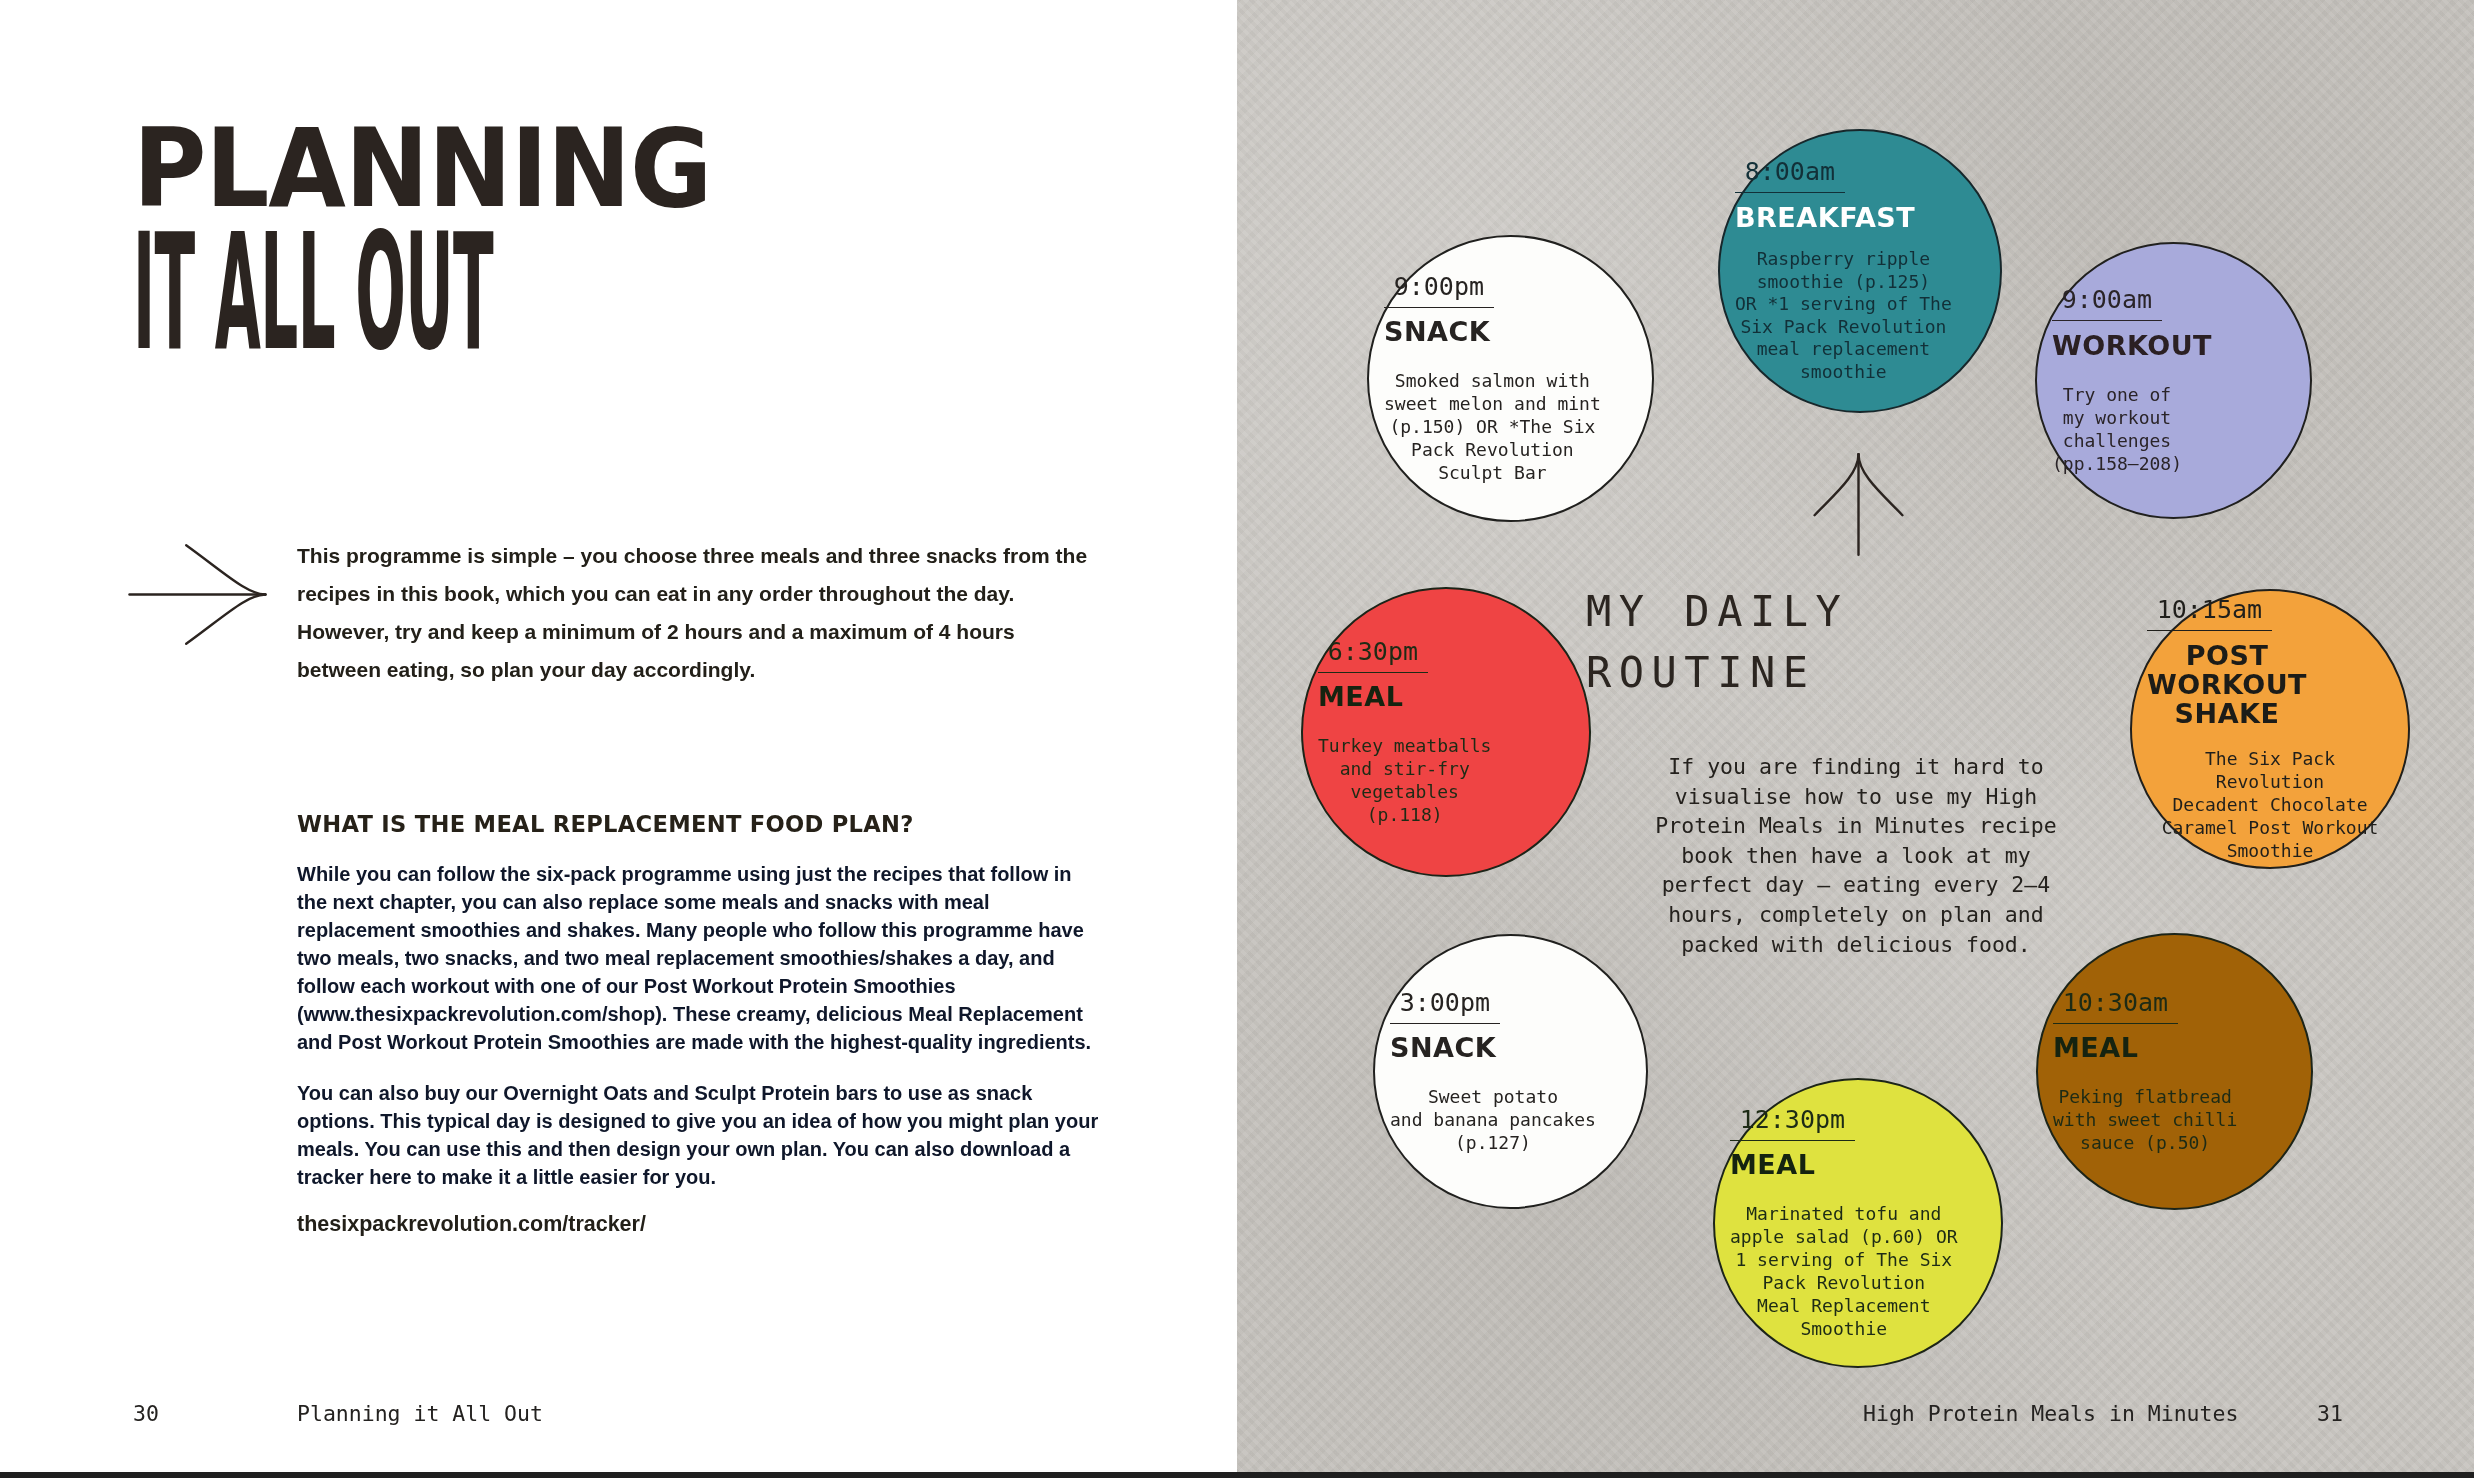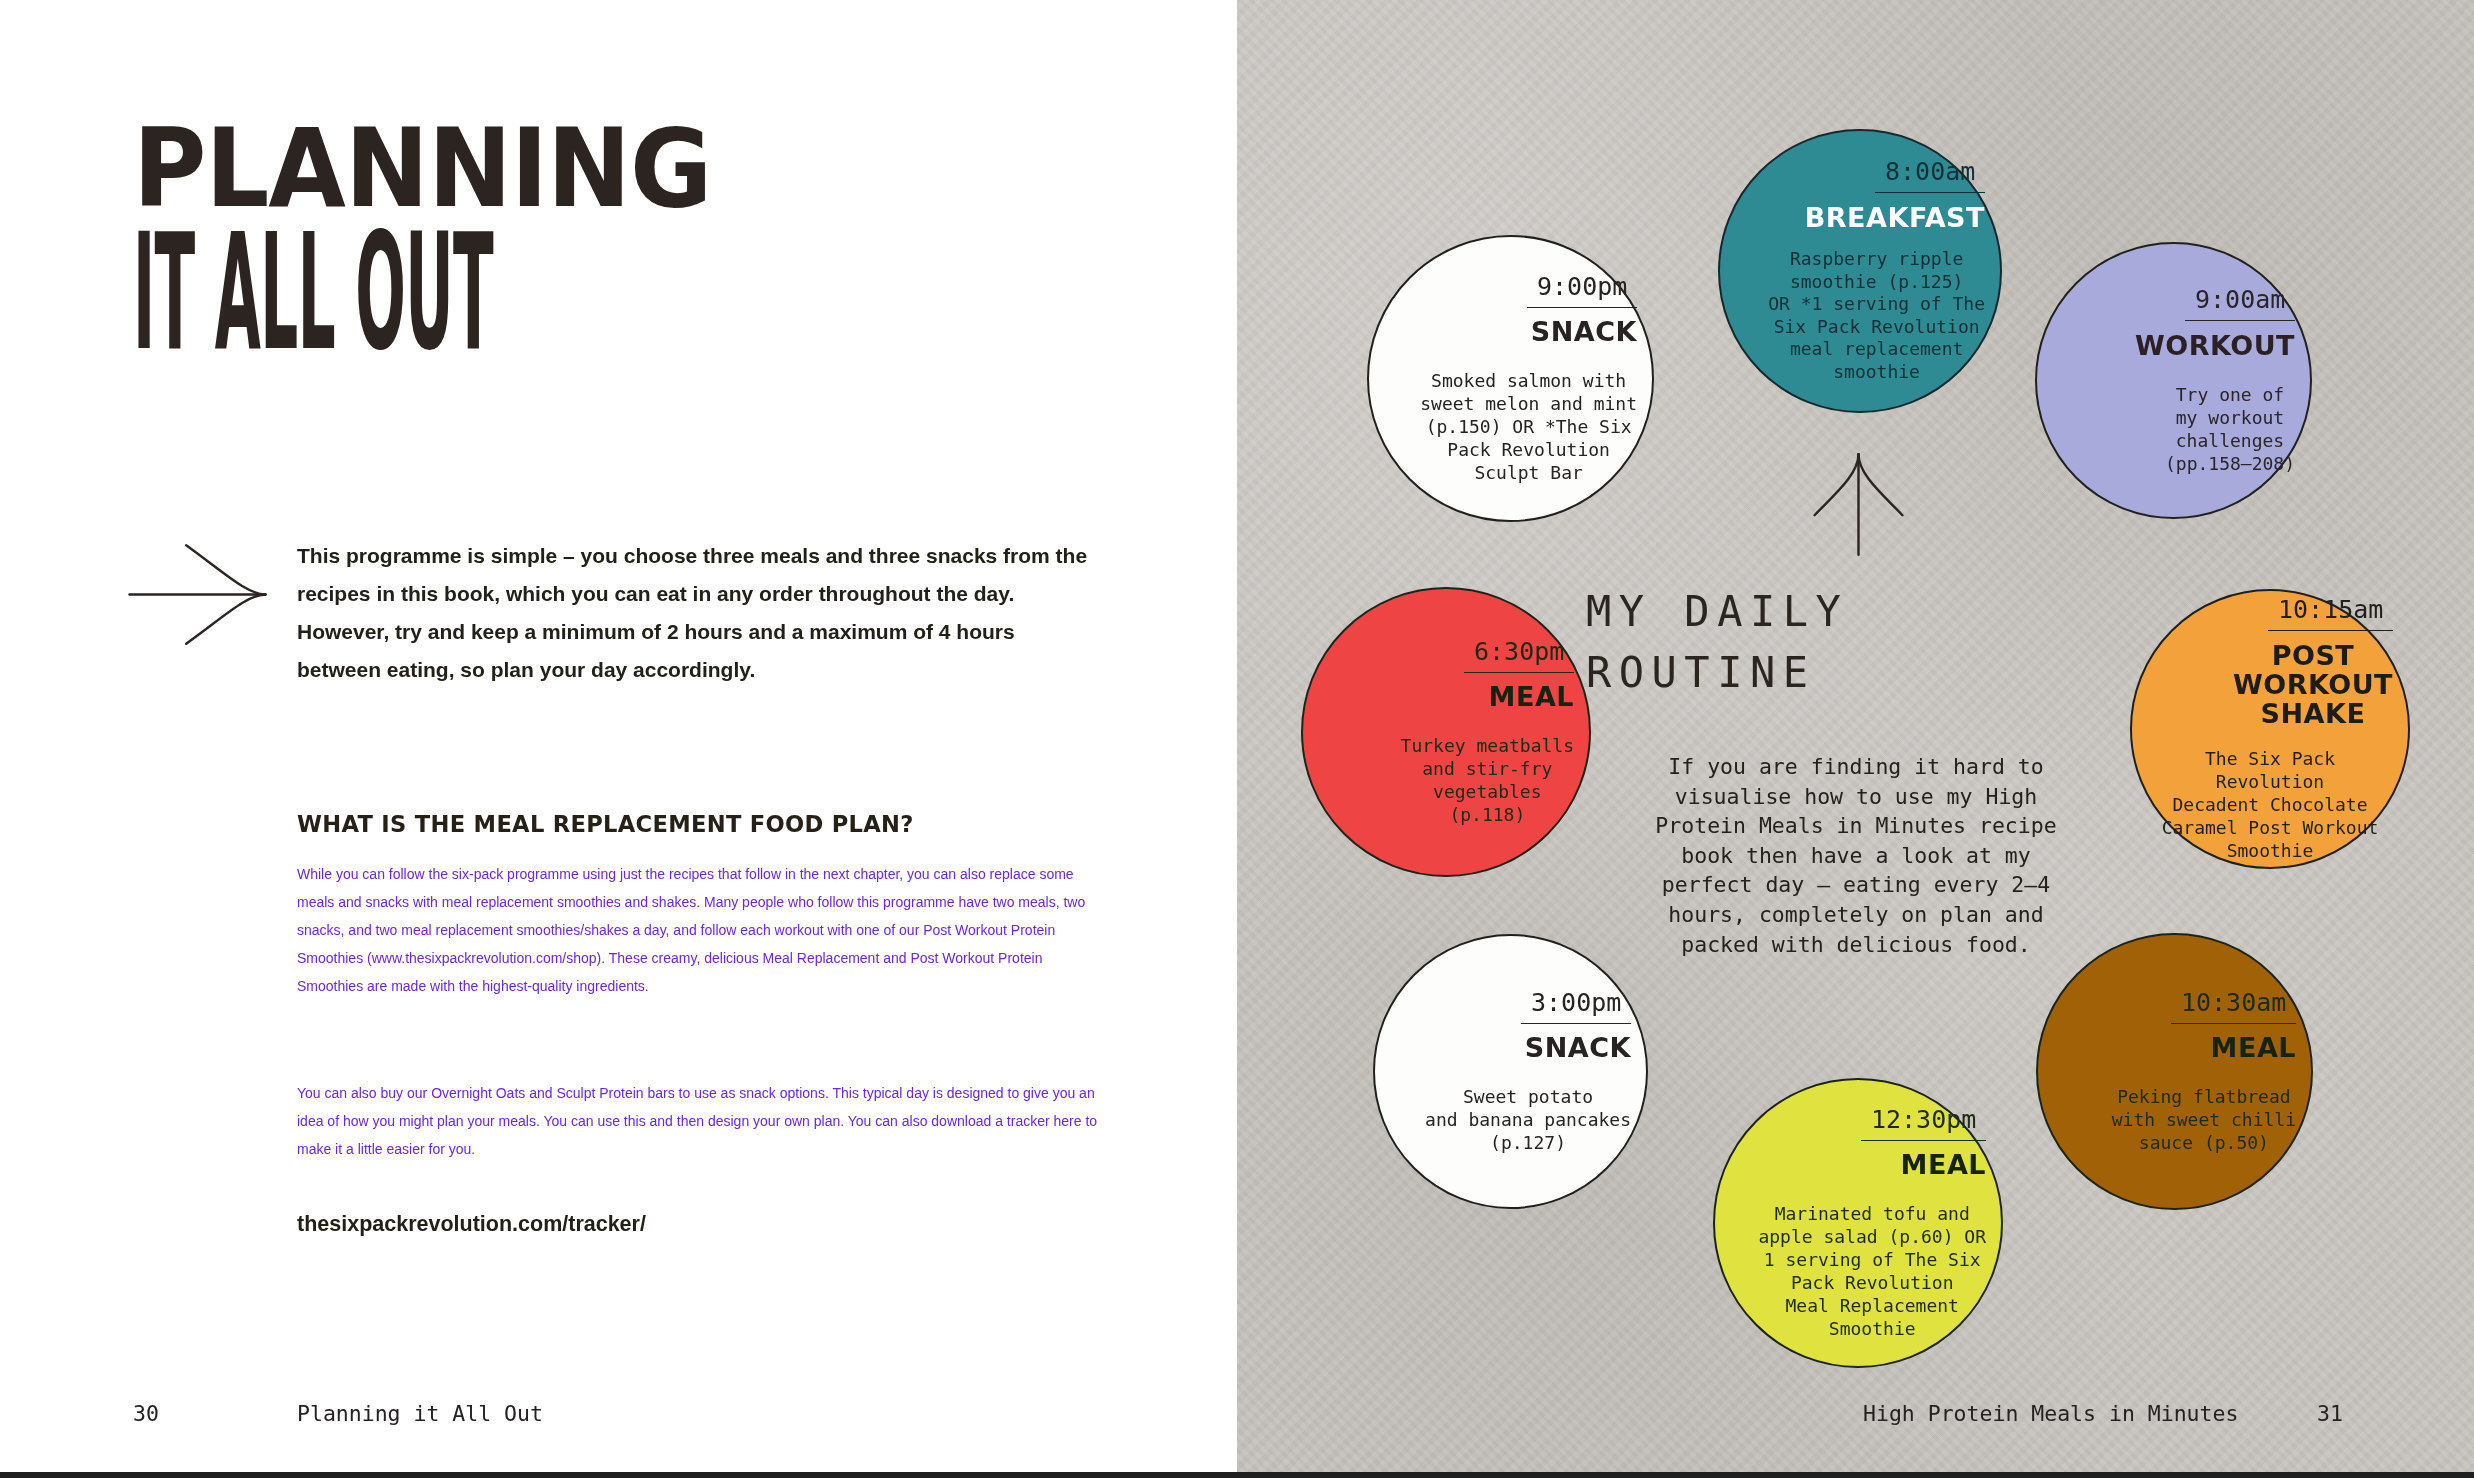--- a/index.html
+++ b/index.html
@@ -44,42 +44,42 @@
     position:absolute;left:297px;top:537px;width:795px;
     font-weight:700;font-size:21px;line-height:38px;color:#232019;
   }
   .section-heading{
     position:absolute;left:297px;top:811px;
     font-family:"DejaVu Sans",sans-serif;font-weight:700;
     font-size:22.6px;letter-spacing:0.3px;color:#262118;
   }
   .body-para{
     position:absolute;left:297px;width:809px;
-    font-weight:400;font-size:14px;line-height:28px;color:#6d28d9;
+    font-weight:700;font-size:20px;line-height:28px;color:#0f172a;
   }
   .p1{top:860px;}
   .p2{top:1079px;}
   .tracker{
     position:absolute;left:297px;top:1212px;
     font-weight:700;font-size:21.5px;color:#232019;
   }
   .footer{
     position:absolute;top:1401px;
     font-family:"DejaVu Sans Mono","Liberation Mono",monospace;
     font-size:21.5px;color:#242220;white-space:nowrap;
   }
   .f-pagenum-left{left:133px;}
   .f-text-left{left:297px;}
   .f-text-right{left:1863px;}
   .f-pagenum-right{left:2317px;}
   
   .circle{
     position:absolute;border-radius:50%;box-sizing:border-box;
     border:2.7px solid #20201e;
-    display:flex;flex-direction:column;align-items:flex-end;justify-content:center;
+    display:flex;flex-direction:column;align-items:flex-start;justify-content:center;
     text-align:center;padding:15px;
   }
   .c-time{
     font-family:"DejaVu Sans Mono","Liberation Mono",monospace;
     font-size:25px;line-height:1.1;border-bottom:1.6px solid currentColor;
     padding:0 9.7px 6.4px;
   }
   .c-label{
     font-family:"DejaVu Sans",sans-serif;font-weight:700;
     font-size:27px;line-height:1.08;letter-spacing:0.5px;margin-top:9.7px;

